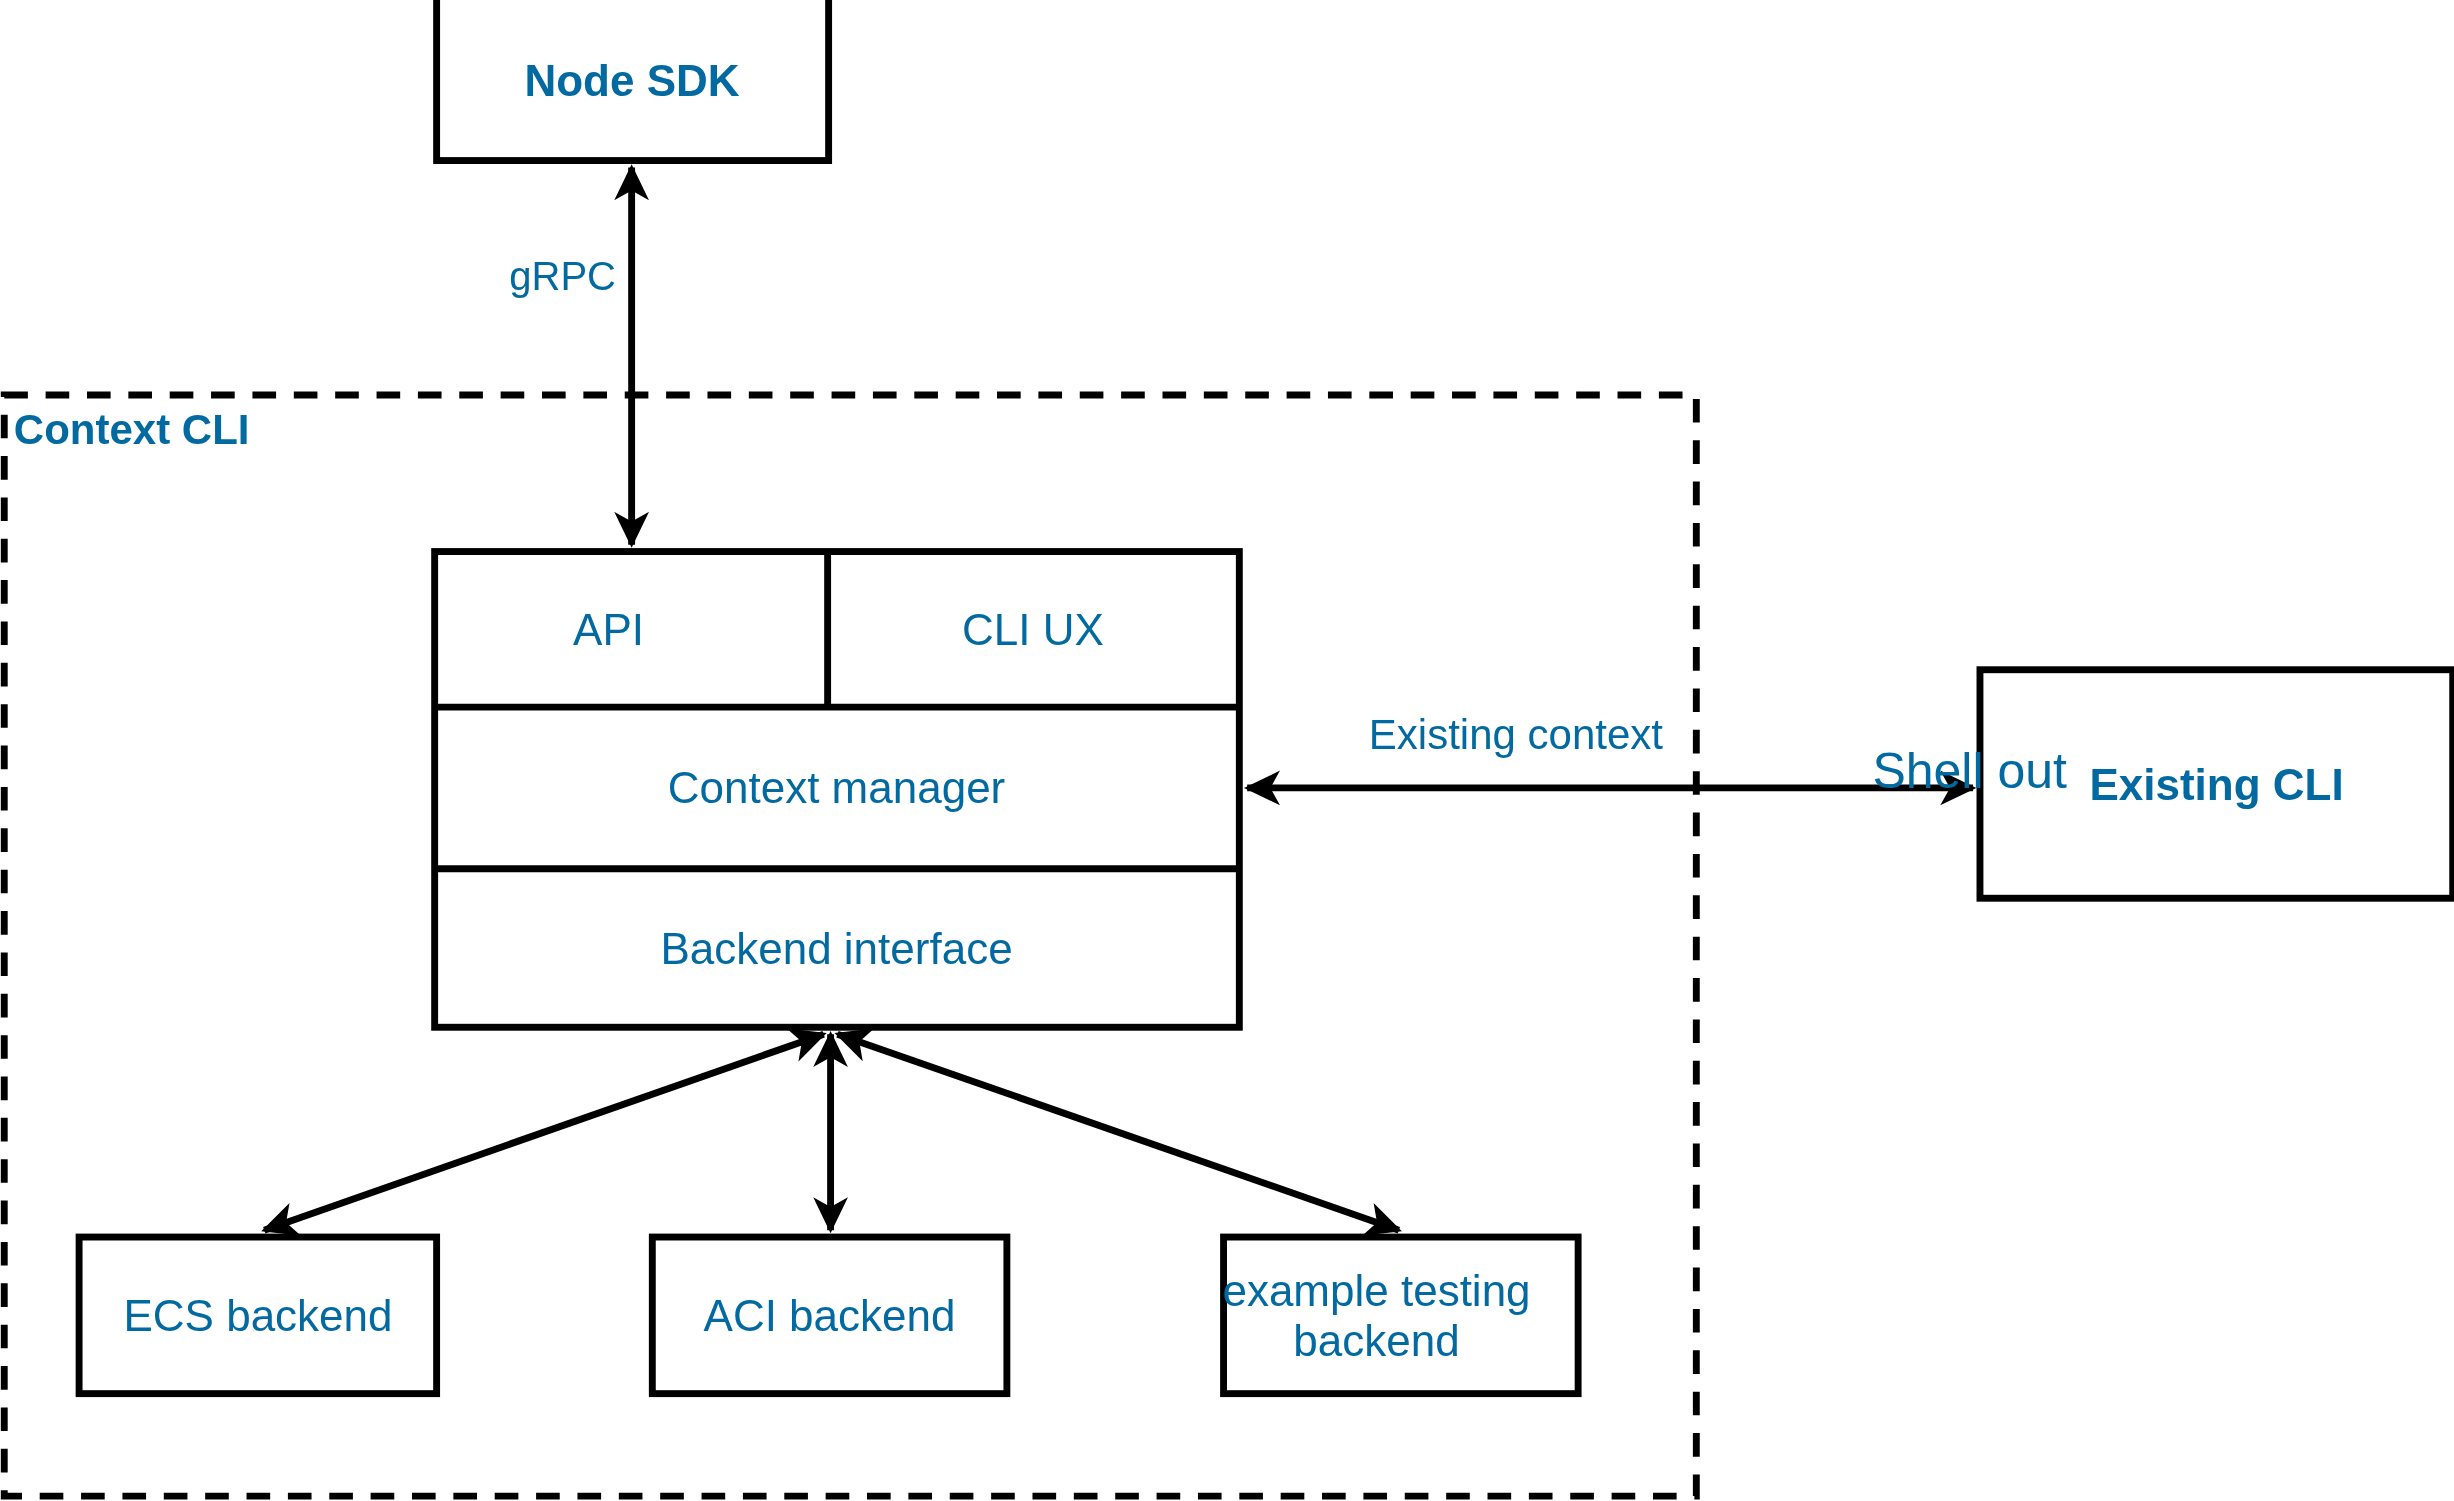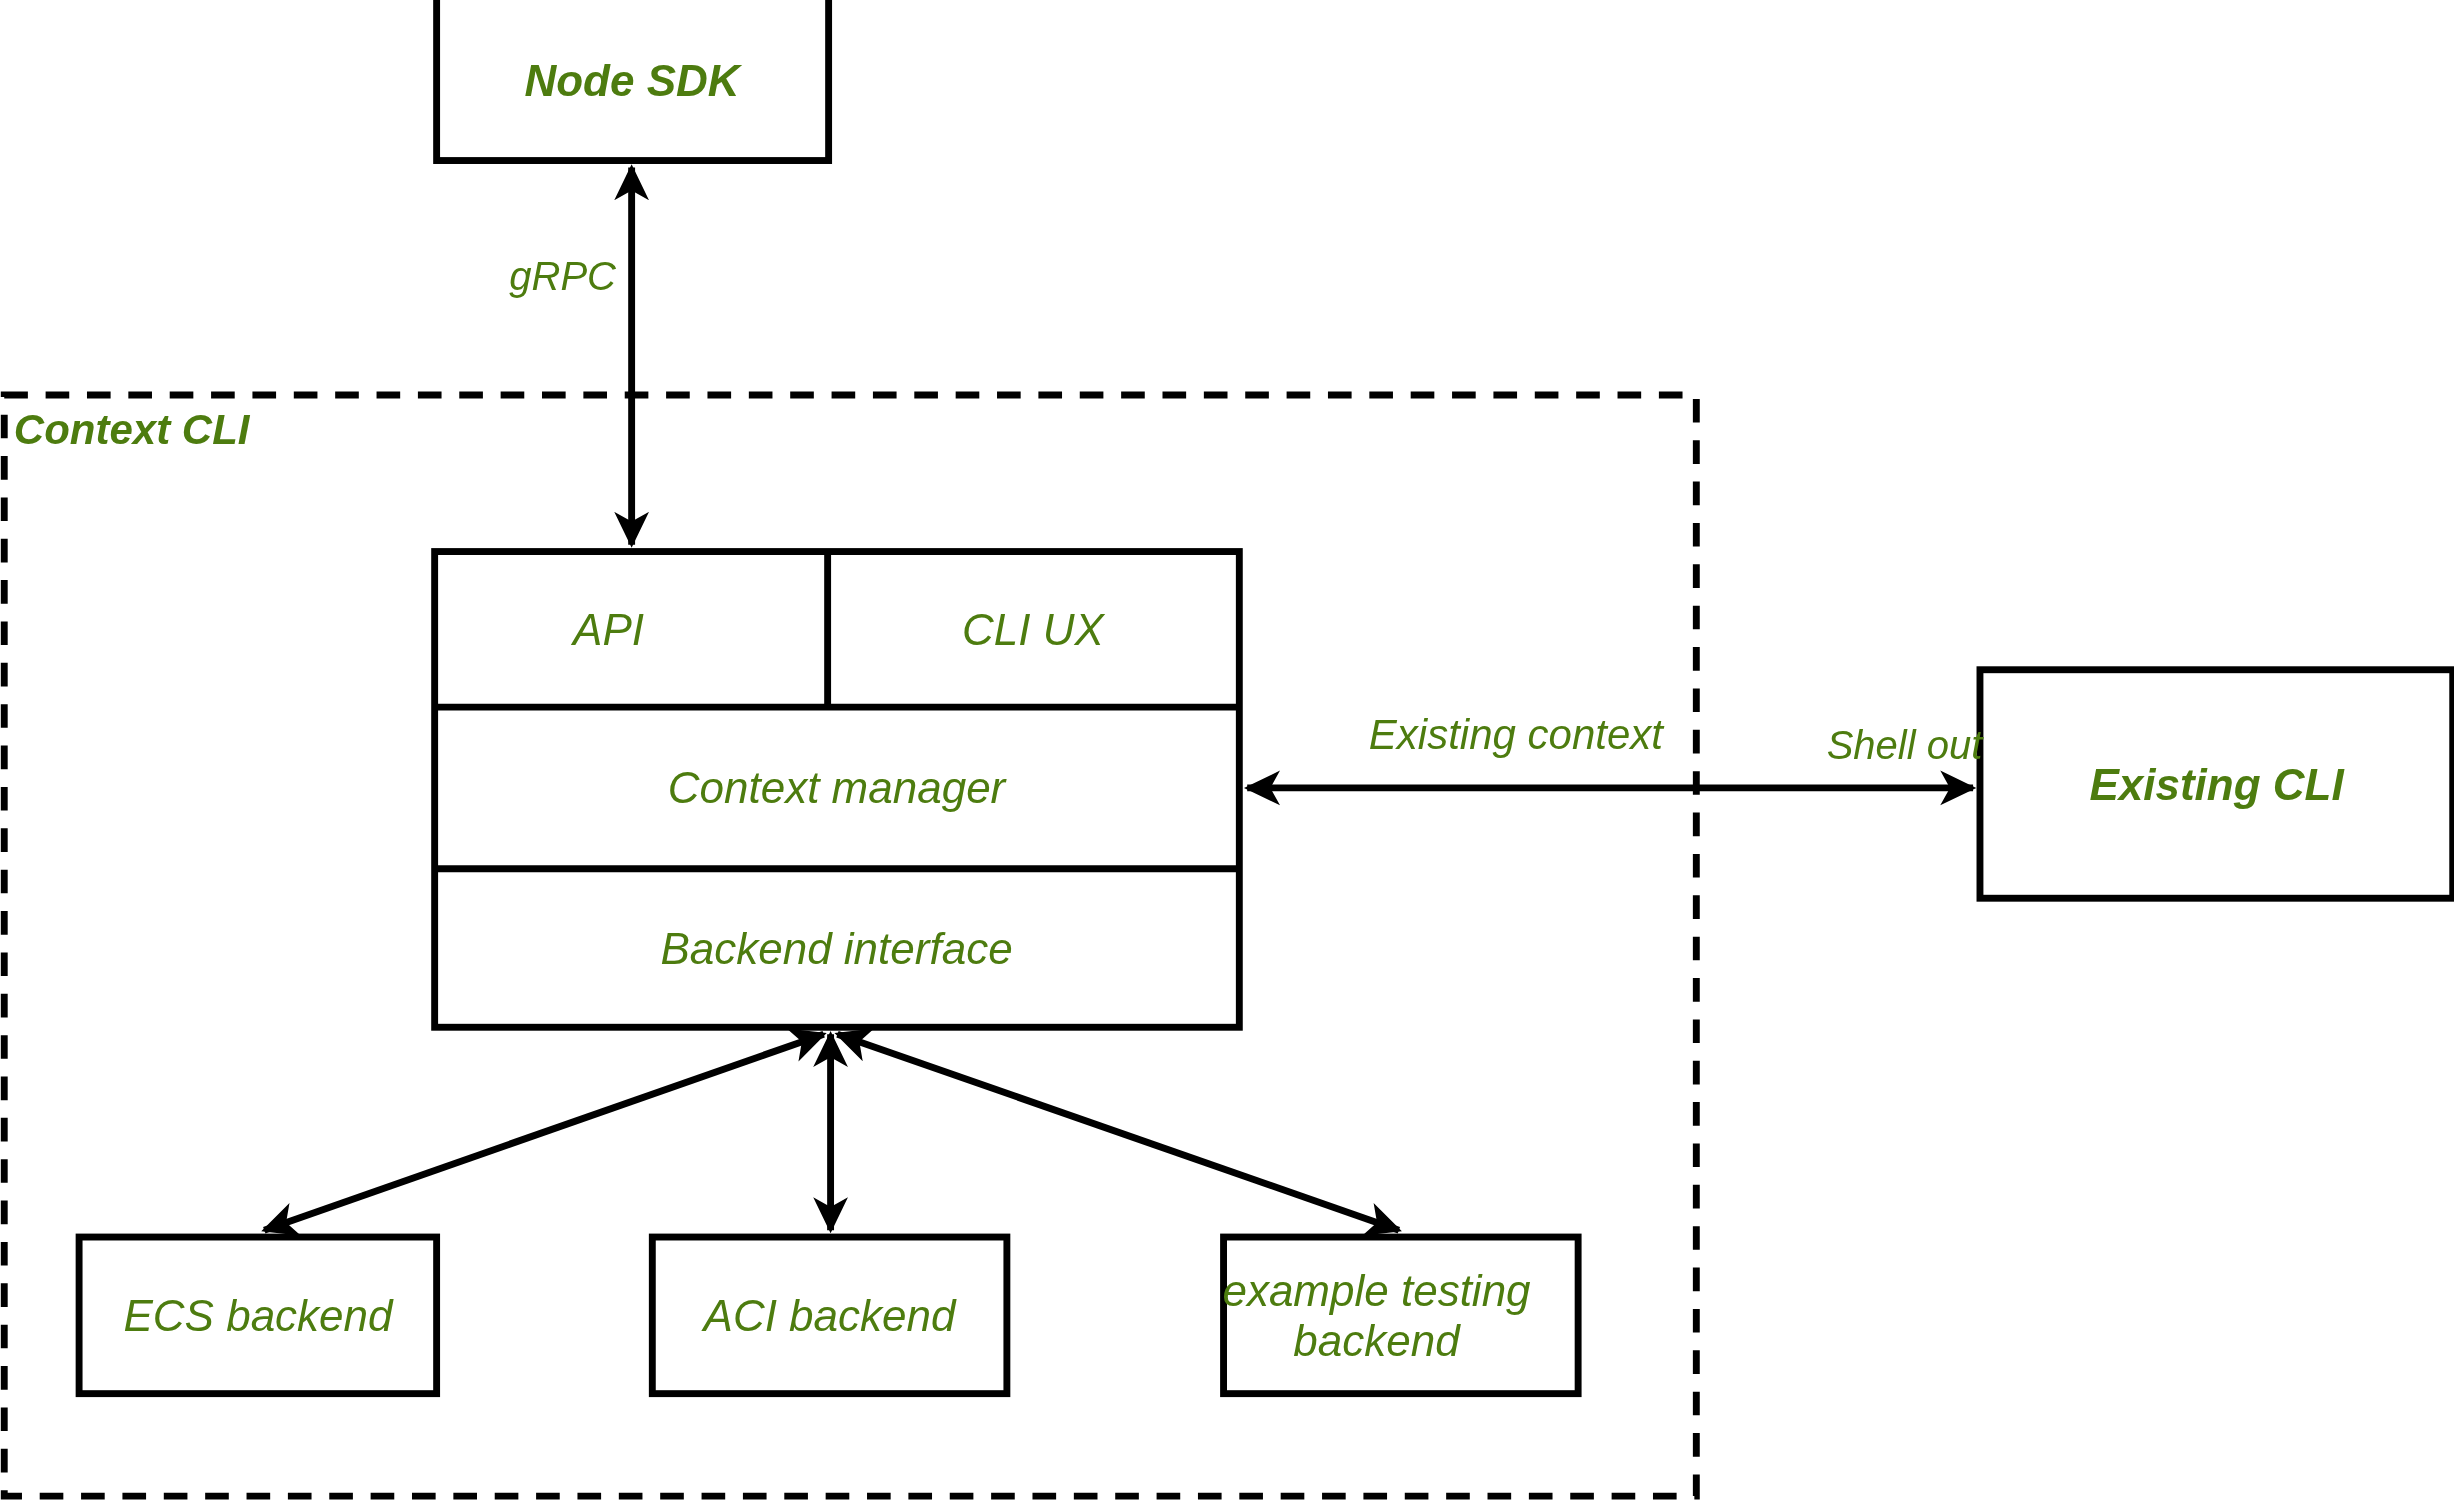--- a/index.html
+++ b/index.html
@@ -37,24 +37,23 @@
     stroke-width: 7;
     stroke-dasharray: 24 18;
   }
   .conn {
     stroke: #000000;
     stroke-width: 7;
     fill: none;
   }
   .lbl {
     position: absolute;
-    color: #4d7c0f;
+    color: #0369a1;
     white-space: pre;
     line-height: 1.12;
-    font-style: italic;
   }
   .lbl-bold { font-weight: bold; }
   .t-node-sdk {
     left: 436px; top: 0px; width: 392px; height: 161px;
     display: flex; align-items: center; justify-content: center;
     font-size: 44px;
   }
   .t-grpc {
     left: 364px; top: 254px; width: 252px;
     text-align: right;
@@ -83,23 +82,23 @@
     left: 434px; top: 869px; width: 805px; height: 159px;
     display: flex; align-items: center; justify-content: center;
     font-size: 44px;
   }
   .t-existing-ctx {
     left: 1249px; top: 711px; width: 414px;
     text-align: right;
     font-size: 42px;
   }
   .t-shellout {
-    left: 1742px; top: 723px; width: 325px;
-    text-align: center;
-    font-size: 40px;
+    left: 1742px; top: 743px; width: 325px;
+    text-align: right;
+    font-size: 50px;
   }
   .t-existing-cli {
     left: 1980px; top: 670px; width: 473px; height: 229px;
     display: flex; align-items: center; justify-content: center;
     font-size: 44px;
   }
   .t-ecs {
     left: 79px; top: 1237px; width: 358px; height: 157px;
     display: flex; align-items: center; justify-content: center;
     font-size: 44px;

